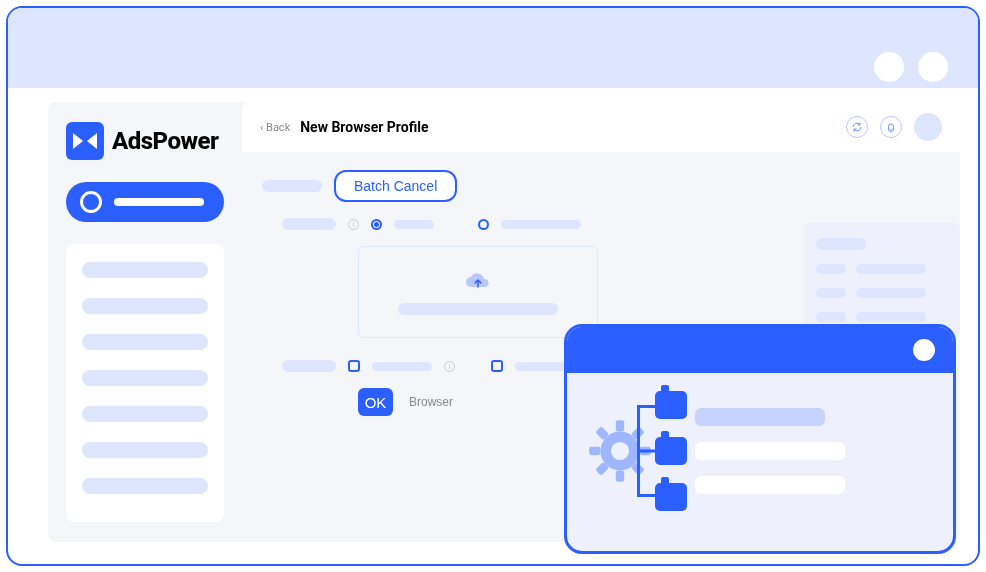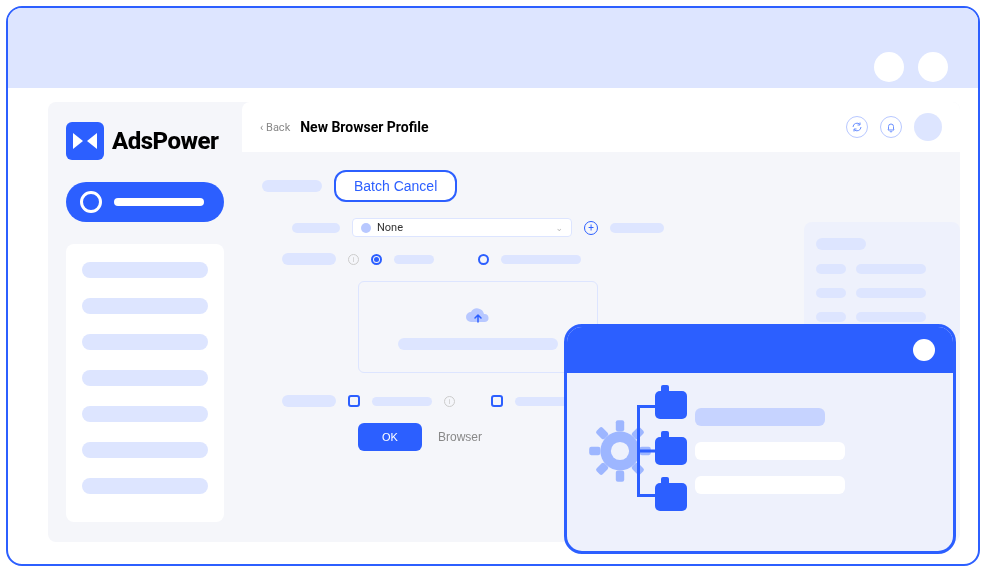--- a/index.html
+++ b/index.html
@@ -52,21 +52,21 @@
 .radio.checked::after { content: ""; display: block; width: 5px; height: 5px; background: #2c5fff; border-radius: 50%; margin: 1px; }
 .checkbox { width: 12px; height: 12px; border: 2px solid #2c5fff; border-radius: 3px; display: inline-block; }
 .info { width: 11px; height: 11px; border: 1px solid #ccc; border-radius: 50%; display: inline-flex; align-items: center; justify-content: center; font-size: 8px; color: #ccc; cursor: help; }
 
 .side-panel { position: absolute; right: 0; top: 70px; width: 156px; background: #eef1fc; border-radius: 8px; padding: 16px 12px; display: flex; flex-direction: column; gap: 14px; }
 .sp-title { height: 12px; width: 50px; }
 .sp-row { display: flex; align-items: center; gap: 10px; }
 .sp-row .ph { height: 10px; }
 
 .buttons { display: flex; gap: 16px; align-items: center; margin-left: 96px; }
-.btn-ok { background: #2c5fff; color: #fff; border: none; border-radius: 6px; width: 64px; height: 28px; font-size: 11px; cursor: pointer; }
+.btn-ok { background: #2c5fff; color: #fff; border: none; border-radius: 6px; width: 35px; height: 28px; font-size: 15px; cursor: pointer; }
 .btn-cancel { color: #888; font-size: 12px; background: none; border: none; cursor: pointer; }
 
 
 .mini { position: absolute; left: 564px; top: 324px; width: 392px; height: 230px; border: 3px solid #2c5fff; border-radius: 18px; background: #eef1fc; overflow: hidden; z-index: 10; }
 .mini-bar { height: 46px; background: #2c5fff; position: relative; }
 .mini-dot { position: absolute; right: 18px; top: 12px; width: 22px; height: 22px; background: #fff; border-radius: 50%; }
 .mini-body { display: flex; padding: 18px; gap: 8px; align-items: center; }
 .tree { display: flex; flex-direction: column; gap: 18px; position: relative; margin-left: -8px; }
 .node { width: 32px; height: 28px; background: #2c5fff; border-radius: 5px; position: relative; }
 .node::before { content: ""; position: absolute; top: -6px; left: 6px; width: 8px; height: 6px; background: #2c5fff; border-radius: 2px 2px 0 0; }
@@ -131,30 +131,20 @@
         </div>
       </div>
 
       <div class="content">
 
         <div class="row">
           <span class="ph" style="width:60px;height:12px"></span>
           <button class="batch-btn">Batch Cancel</button>
         </div>
 
-        <div class="row">
-          <span class="ph" style="width:48px;height:10px;margin-left:30px"></span>
-          <div class="select-box">
-            <span style="width:10px;height:10px;background:#b8c8ff;border-radius:50%"></span>
-            <span>None</span>
-            <span style="margin-left:auto;color:#bbb;font-size:9px">⌄</span>
-          </div>
-          <span class="add-circle">+</span>
-          <span class="ph" style="width:54px;height:10px"></span>
-        </div>
 
         <div class="row">
           <span class="ph" style="width:54px;height:12px;margin-left:20px"></span>
           <span class="info">i</span>
           <span class="radio checked"></span>
           <span class="ph" style="width:40px;height:9px"></span>
           <span style="width:20px"></span>
           <span class="radio"></span>
           <span class="ph" style="width:80px;height:9px"></span>
         </div>

